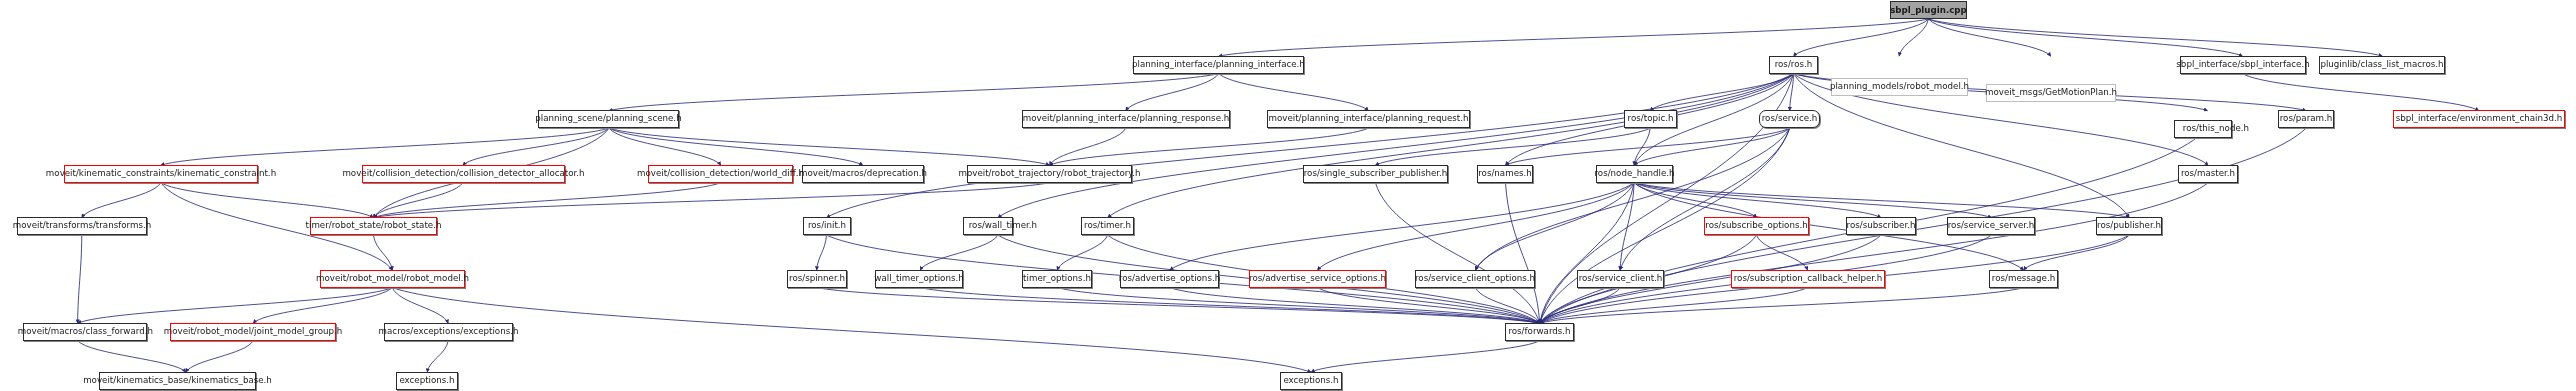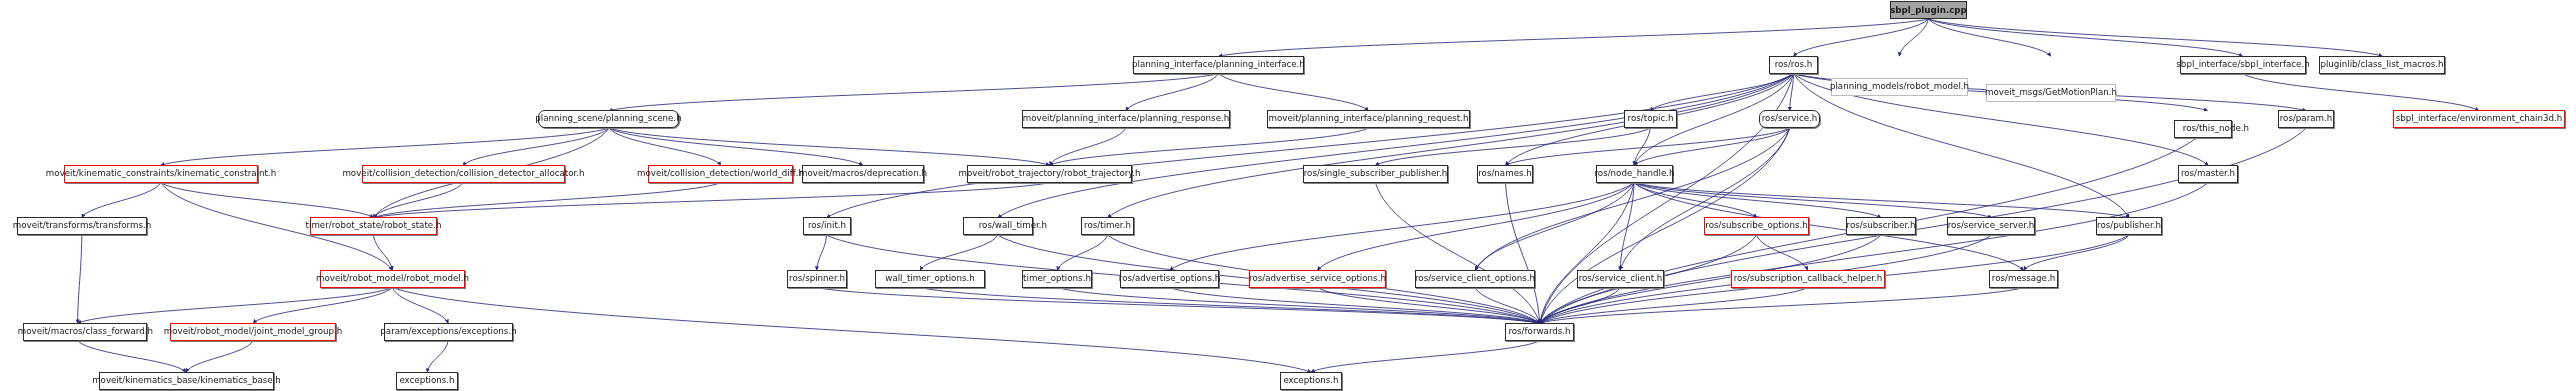--- a/index.html
+++ b/index.html
@@ -173,21 +173,21 @@
       </div>
       <div class="node plain" style="left: 1986px; top: 56px; width: 130px; margin-top: 28px;">
         <span class="node-label">moveit_msgs/GetMotionPlan.h</span>
       </div>
       <div class="node" style="left: 2180px; top: 56px; width: 126px;">
         <span class="node-label">sbpl_interface/sbpl_interface.h</span>
       </div>
       <div class="node" style="left: 2319px; top: 56px; width: 126px;">
         <span class="node-label">pluginlib/class_list_macros.h</span>
       </div>
-      <div class="node" style="left: 538px; top: 110px; width: 141px; border-radius: 7px;">
+      <div class="node" style="left: 538px; top: 110px; width: 141px;">
         <span class="node-label">planning_scene/planning_scene.h</span>
       </div>
       <div class="node" style="left: 1022px; top: 110px; width: 208px;">
         <span class="node-label">moveit/planning_interface/planning_response.h</span>
       </div>
       <div class="node" style="left: 1267px; top: 110px; width: 203px;">
         <span class="node-label">moveit/planning_interface/planning_request.h</span>
       </div>
       <div class="node" style="left: 1624px; top: 110px; width: 53px;">
         <span class="node-label">ros/topic.h</span>
@@ -233,21 +233,21 @@
       </div>
       <div class="node" style="left: 17px; top: 217px; width: 130px;">
         <span class="node-label">moveit/transforms/transforms.h</span>
       </div>
       <div class="node red" style="left: 310px; top: 217px; width: 127px;">
         <span class="node-label">timer/robot_state/robot_state.h</span>
       </div>
       <div class="node" style="left: 803px; top: 217px; width: 48px;">
         <span class="node-label">ros/init.h</span>
       </div>
-      <div class="node" style="left: 963px; top: 217px; width: 70px; padding-left: 34px;">
+      <div class="node" style="left: 963px; top: 217px; width: 50px; padding-left: 34px;">
         <span class="node-label">ros/wall_timer.h</span>
       </div>
       <div class="node" style="left: 1081px; top: 217px; width: 53px;">
         <span class="node-label">ros/timer.h</span>
       </div>
       <div class="node red" style="left: 1704px; top: 217px; width: 105px;">
         <span class="node-label">ros/subscribe_options.h</span>
       </div>
       <div class="node" style="left: 1846px; top: 217px; width: 70px;">
         <span class="node-label">ros/subscriber.h</span>
@@ -257,21 +257,21 @@
       </div>
       <div class="node" style="left: 2096px; top: 217px; width: 66px;">
         <span class="node-label">ros/publisher.h</span>
       </div>
       <div class="node red" style="left: 320px; top: 270px; width: 145px;">
         <span class="node-label">moveit/robot_model/robot_model.h</span>
       </div>
       <div class="node" style="left: 787px; top: 270px; width: 60px;">
         <span class="node-label">ros/spinner.h</span>
       </div>
-      <div class="node" style="left: 875px; top: 270px; width: 110px;">
+      <div class="node" style="left: 875px; top: 270px; width: 88px;">
         <span class="node-label">wall_timer_options.h</span>
       </div>
       <div class="node" style="left: 1022px; top: 270px; width: 70px;">
         <span class="node-label">timer_options.h</span>
       </div>
       <div class="node" style="left: 1120px; top: 270px; width: 99px;">
         <span class="node-label">ros/advertise_options.h</span>
       </div>
       <div class="node red" style="left: 1249px; top: 270px; width: 137px;">
         <span class="node-label">ros/advertise_service_options.h</span>
@@ -288,26 +288,26 @@
       <div class="node" style="left: 1989px; top: 270px; width: 69px;">
         <span class="node-label">ros/message.h</span>
       </div>
       <div class="node" style="left: 15.4px; top: 323px; width: 124px; margin-left: 8px;">
         <span class="node-label">moveit/macros/class_forward.h</span>
       </div>
       <div class="node red" style="left: 170px; top: 323px; width: 166px;">
         <span class="node-label">moveit/robot_model/joint_model_group.h</span>
       </div>
       <div class="node" style="left: 384px; top: 323px; width: 129px;">
-        <span class="node-label">param/exceptions/exceptions.h</span>
+        <span class="node-label">macros/exceptions/exceptions.h</span>
       </div>
       <div class="node" style="left: 1505px; top: 323px; width: 69px;">
         <span class="node-label">ros/forwards.h</span>
       </div>
-      <div class="node" style="left: 99px; top: 372px; width: 175px;">
+      <div class="node" style="left: 99px; top: 372px; width: 157px;">
         <span class="node-label">moveit/kinematics_base/kinematics_base.h</span>
       </div>
       <div class="node" style="left: 396px; top: 372px; width: 62px;">
         <span class="node-label">exceptions.h</span>
       </div>
       <div class="node" style="left: 1280px; top: 372px; width: 62px;">
         <span class="node-label">exceptions.h</span>
       </div>
     </div>
 </div>

